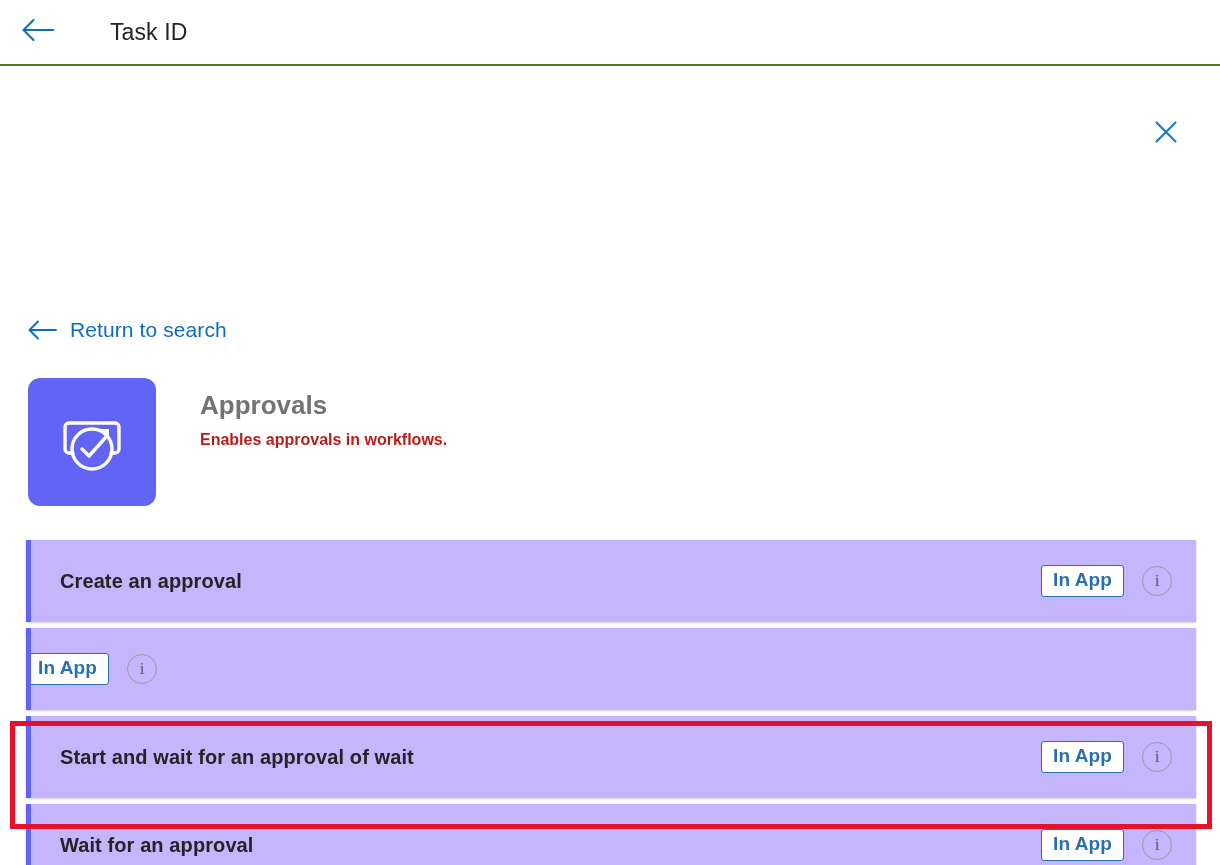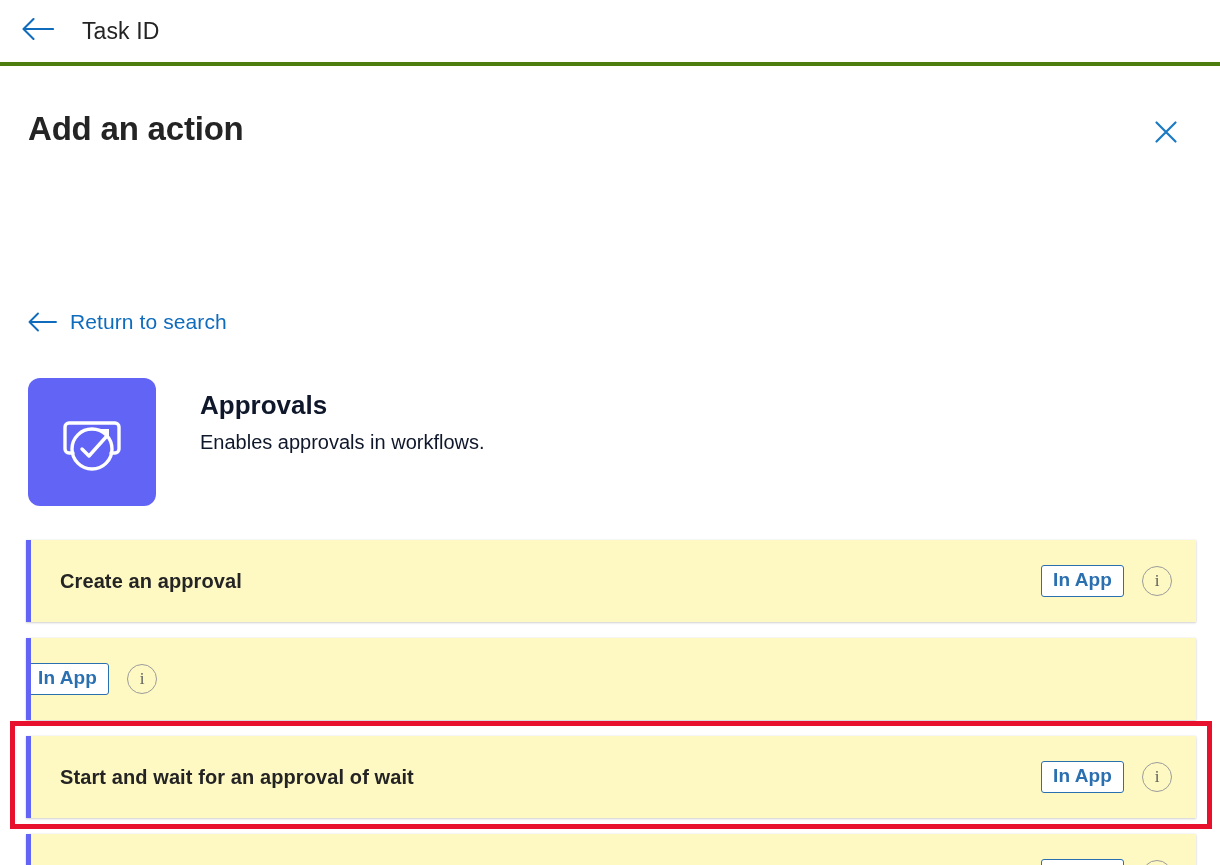--- a/index.html
+++ b/index.html
@@ -10,24 +10,25 @@
     background: #ffffff;
     font-family: "Liberation Sans", sans-serif;
     overflow: hidden;
   }
 
   
   .appbar {
     position: relative;
     height: 66px;
     background: #ffffff;
-    border-bottom: 4px solid #4d7c0f;
+    border-bottom: 2px solid #4d7c0f;
     display: flex;
     align-items: center;
     padding-left: 14px;
+    gap: 28px;
   }
   .appbar-back {
     width: 46px;
     height: 46px;
     display: flex;
     align-items: center;
     justify-content: center;
     cursor: pointer;
     flex: 0 0 auto;
   }
@@ -67,21 +68,21 @@
     display: flex;
     align-items: center;
     justify-content: center;
     cursor: pointer;
   }
 
   
   .return-link {
     position: absolute;
     left: 26px;
-    top: 240px;
+    top: 248px;
     display: flex;
     align-items: center;
     cursor: pointer;
     height: 32px;
   }
   .return-link .ret-arrow {
     width: 32px;
     height: 24px;
     display: flex;
     align-items: center;
@@ -111,44 +112,44 @@
     justify-content: center;
     flex: 0 0 auto;
   }
   .connector-text {
     margin-left: 44px;
     padding-top: 11px;
   }
   .connector-name {
     font-size: 26px;
     font-weight: bold;
-    color: #0f172a;
+    color: #737373;
     line-height: 1.25;
   }
   .connector-desc {
     margin-top: 9px;
-    font-size: 20px;
-    color: #0f172a;
-    font-weight: 400;
+    font-size: 16px;
+    color: #b91c1c;
+    font-weight: 700;
   }
 
   
   .action-list {
     position: absolute;
     left: 26px;
     top: 474px;
     width: 1170px;
   }
   .action-card {
     position: relative;
     height: 82px;
-    background: #fef9c3;
-    display: flex;
-    align-items: center;
-    margin-bottom: 16px;
+    background: #c4b5fd;
+    display: flex;
+    align-items: center;
+    margin-bottom: 6px;
     box-shadow: 0 1px 2px rgba(0,0,0,0.16), 0 0 2px rgba(0,0,0,0.08);
     cursor: pointer;
   }
   .action-accent {
     position: absolute;
     left: 0;
     top: 0;
     width: 5px;
     height: 100%;
   }
@@ -211,21 +212,20 @@
         <path d="M13.5 3 L3.5 13 L13.5 23 M3.5 13 L33 13" fill="none" stroke="#0f6cbd" stroke-width="2.1" stroke-linecap="round" stroke-linejoin="round"></path>
       </svg>
     </span>
   </div>
   <div class="appbar-title">Task ID</div>
 </div>
 
 <div class="panel">
 
   <div class="panel-head">
-    <div class="panel-title">Add an action</div>
 
     <div class="close-btn">
       <span>
         <svg width="26" height="26" viewBox="0 0 26 26" aria-hidden="true">
           <path d="M3.5 3.5 L22.5 22.5 M22.5 3.5 L3.5 22.5" fill="none" stroke="#1a7ac4" stroke-width="2.2" stroke-linecap="round"></path>
         </svg>
       </span>
     </div>
   </div>
 

